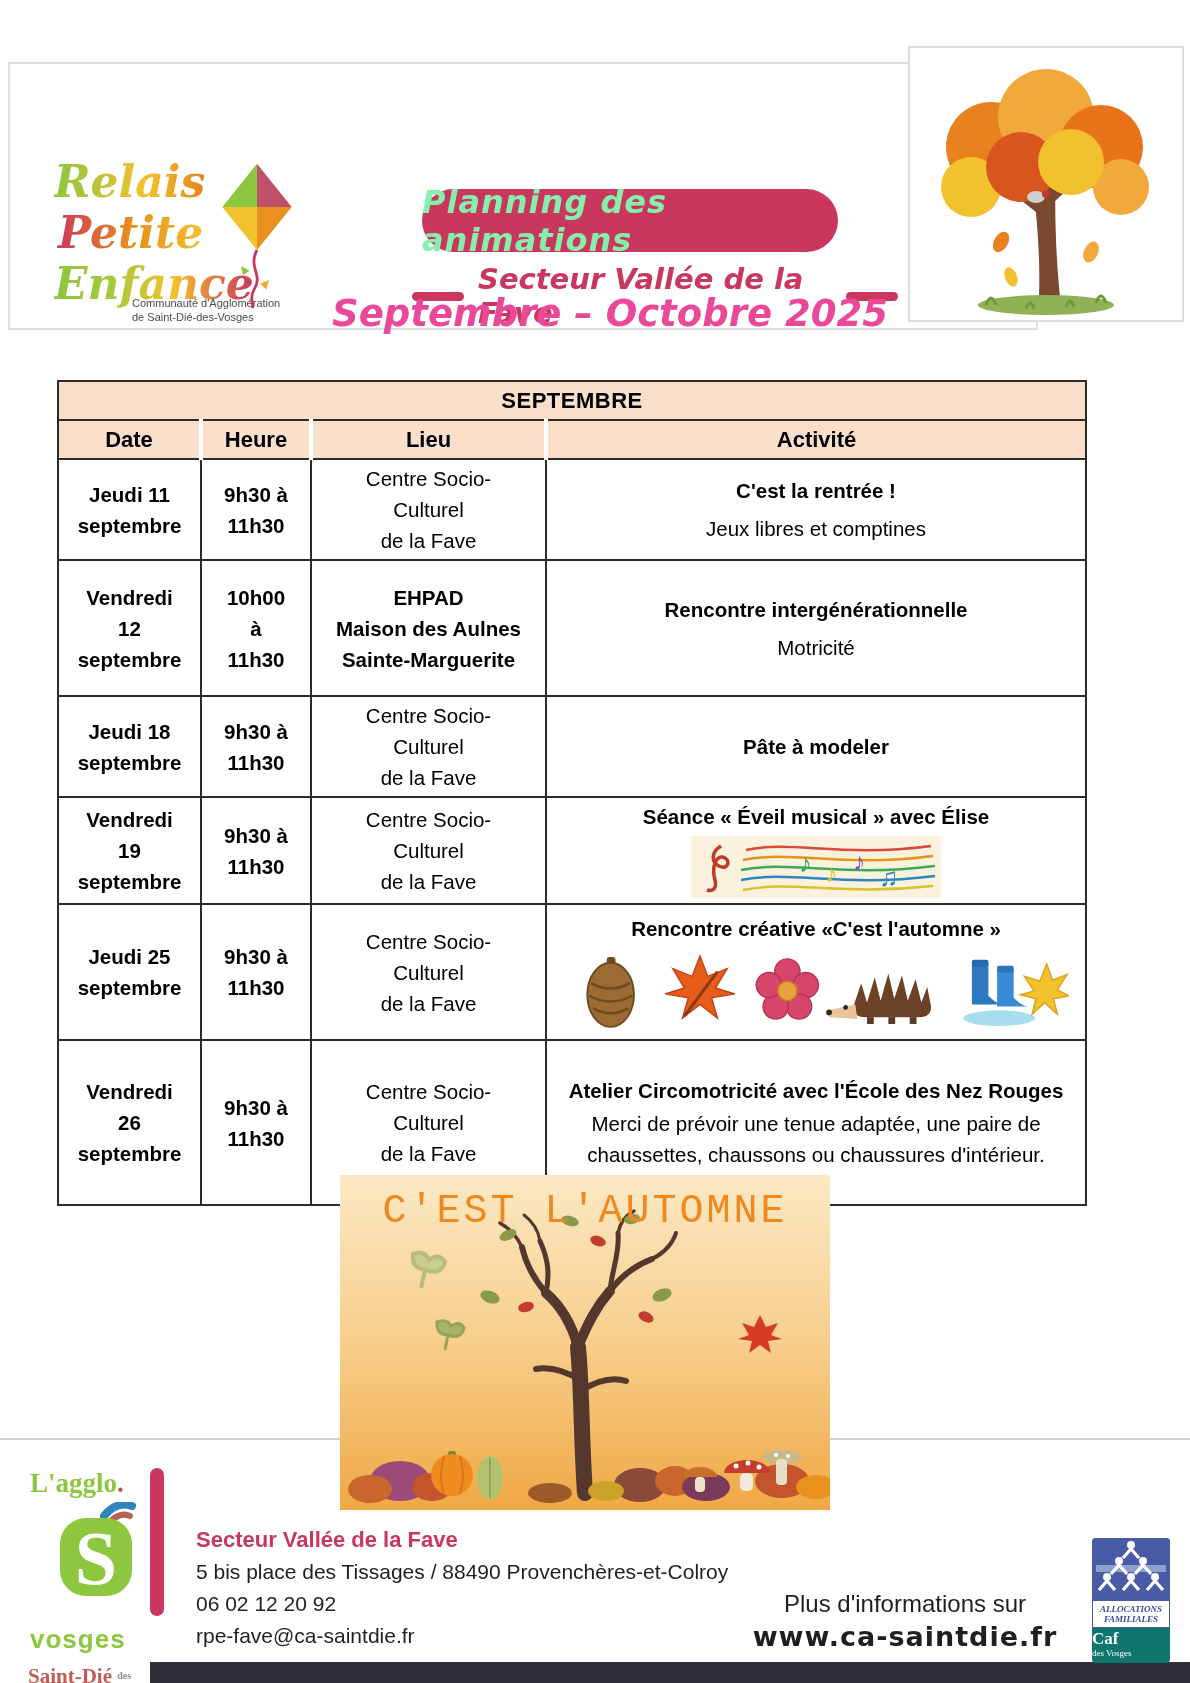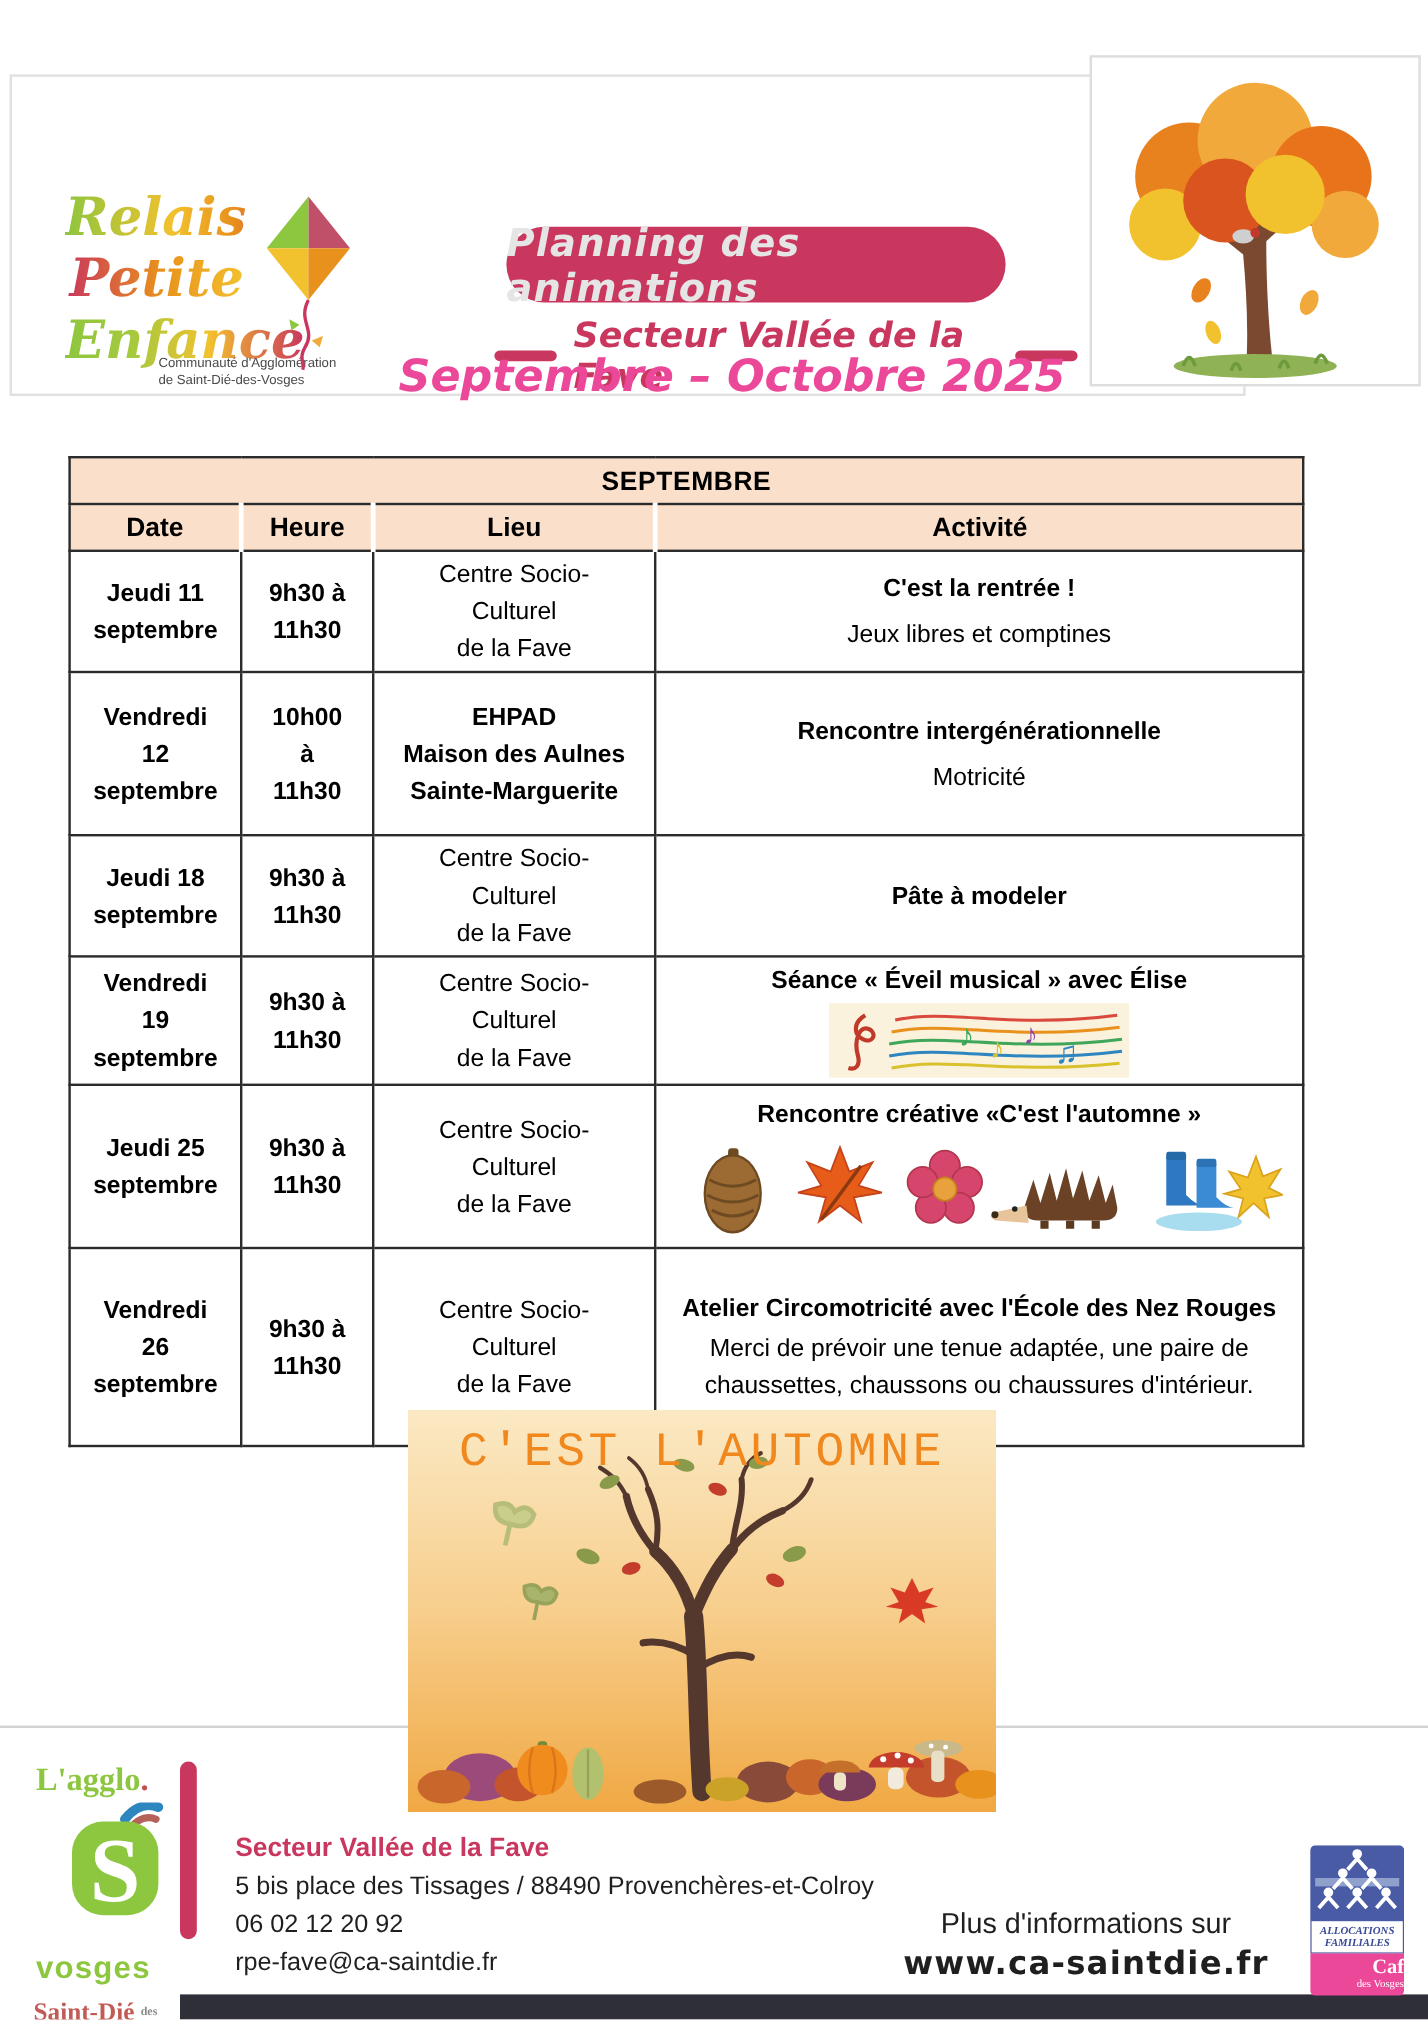--- a/index.html
+++ b/index.html
@@ -13,21 +13,21 @@
   .logo-words{position:absolute;left:44px;top:92px;line-height:48px}
   .lw{font:italic 700 44px "DejaVu Serif",serif;display:block;
       -webkit-background-clip:text;background-clip:text;color:transparent}
   .w1{background-image:linear-gradient(90deg,#8DC63F,#F2C12E 45%,#E8911C 70%,#C9365E)}
   .w2{background-image:linear-gradient(90deg,#C9365E,#E8911C 40%,#F2C12E 75%,#C9365E);padding-left:4px}
   .w3{background-image:linear-gradient(90deg,#8DC63F,#A8C93D 30%,#F2C12E 60%,#C9365E)}
   .logo-sub{position:absolute;left:122px;top:232px;font-size:11px;color:#4a4a4a;
             line-height:14px;white-space:pre-line}
   .kite{position:absolute;left:192px;top:96px}
   .pill{position:absolute;left:412px;top:125px;width:416px;height:63px;border-radius:32px;
-        background:#C9365E;color:#e5e5e5;display:flex;align-items:center;justify-content:center;
+        background:#C9365E;color:#86efac;display:flex;align-items:center;justify-content:center;
         font:italic 700 32px "DejaVu Sans",sans-serif;letter-spacing:1px}
   .banner-sub{position:absolute;left:402px;top:198px;width:486px;display:flex;align-items:center;
         justify-content:center;gap:14px;color:#C9365E;font:italic 700 29px "DejaVu Sans",sans-serif}
   .dash{width:52px;height:9px;border-radius:5px;background:#C9365E;flex:none}
   .tree-box{position:absolute;left:908px;top:46px;width:276px;height:276px;background:#fff;
             border:2px solid #ddd;display:flex;align-items:flex-end;justify-content:center;z-index:2}
   .period{position:absolute;left:320px;top:292px;width:580px;text-align:center;z-index:3;
           font:italic 700 37px "DejaVu Sans",sans-serif;color:#ec4899}
 
   
@@ -67,21 +67,21 @@
   .pinkbar{position:absolute;left:150px;top:1468px;width:14px;height:148px;border-radius:7px;background:#C9365E}
   .contact{position:absolute;left:196px;top:1524px;font-size:21px;line-height:32px;color:#1f1f1f}
   .contact-title{color:#C9365E;font-weight:700;font-size:22px}
   .info-block{position:absolute;left:740px;top:1590px;width:330px;text-align:center;color:#1f1f1f}
   .info-line{font-size:24px}
   .website{font:800 27px "DejaVu Sans",sans-serif;letter-spacing:1px;margin-top:3px}
   .caf{position:absolute;left:1092px;top:1538px;width:78px;font-family:"Liberation Serif",serif;z-index:2}
   .caf-blue{height:62px;background:#4A5BA6;border-radius:4px 4px 0 0;overflow:hidden}
   .caf-white{background:#fff;text-align:center;font:italic 700 9px "Liberation Serif",serif;
              color:#3A4A96;line-height:10px;padding:3px 0;border:1px solid #4A5BA6}
-  .caf-green{background:#ec4899;text-align:right;color:#fff;padding:2px 0 5px;border-radius:0 0 4px 4px}
+  .caf-green{background:#0f766e;text-align:left;color:#fff;padding:2px 0 5px;border-radius:0 0 4px 4px}
   .caf-name{font-weight:700;font-size:17px;line-height:18px}
   .caf-sub{font-size:9px;line-height:10px}
   .bottombar{position:absolute;left:150px;top:1662px;width:1040px;height:21px;background:#2F2F3A}
 </style>
 </head>
 <body>
 
 <div class="header-card">
   <div class="logo-words">
     <span class="lw w1">Relais</span>

